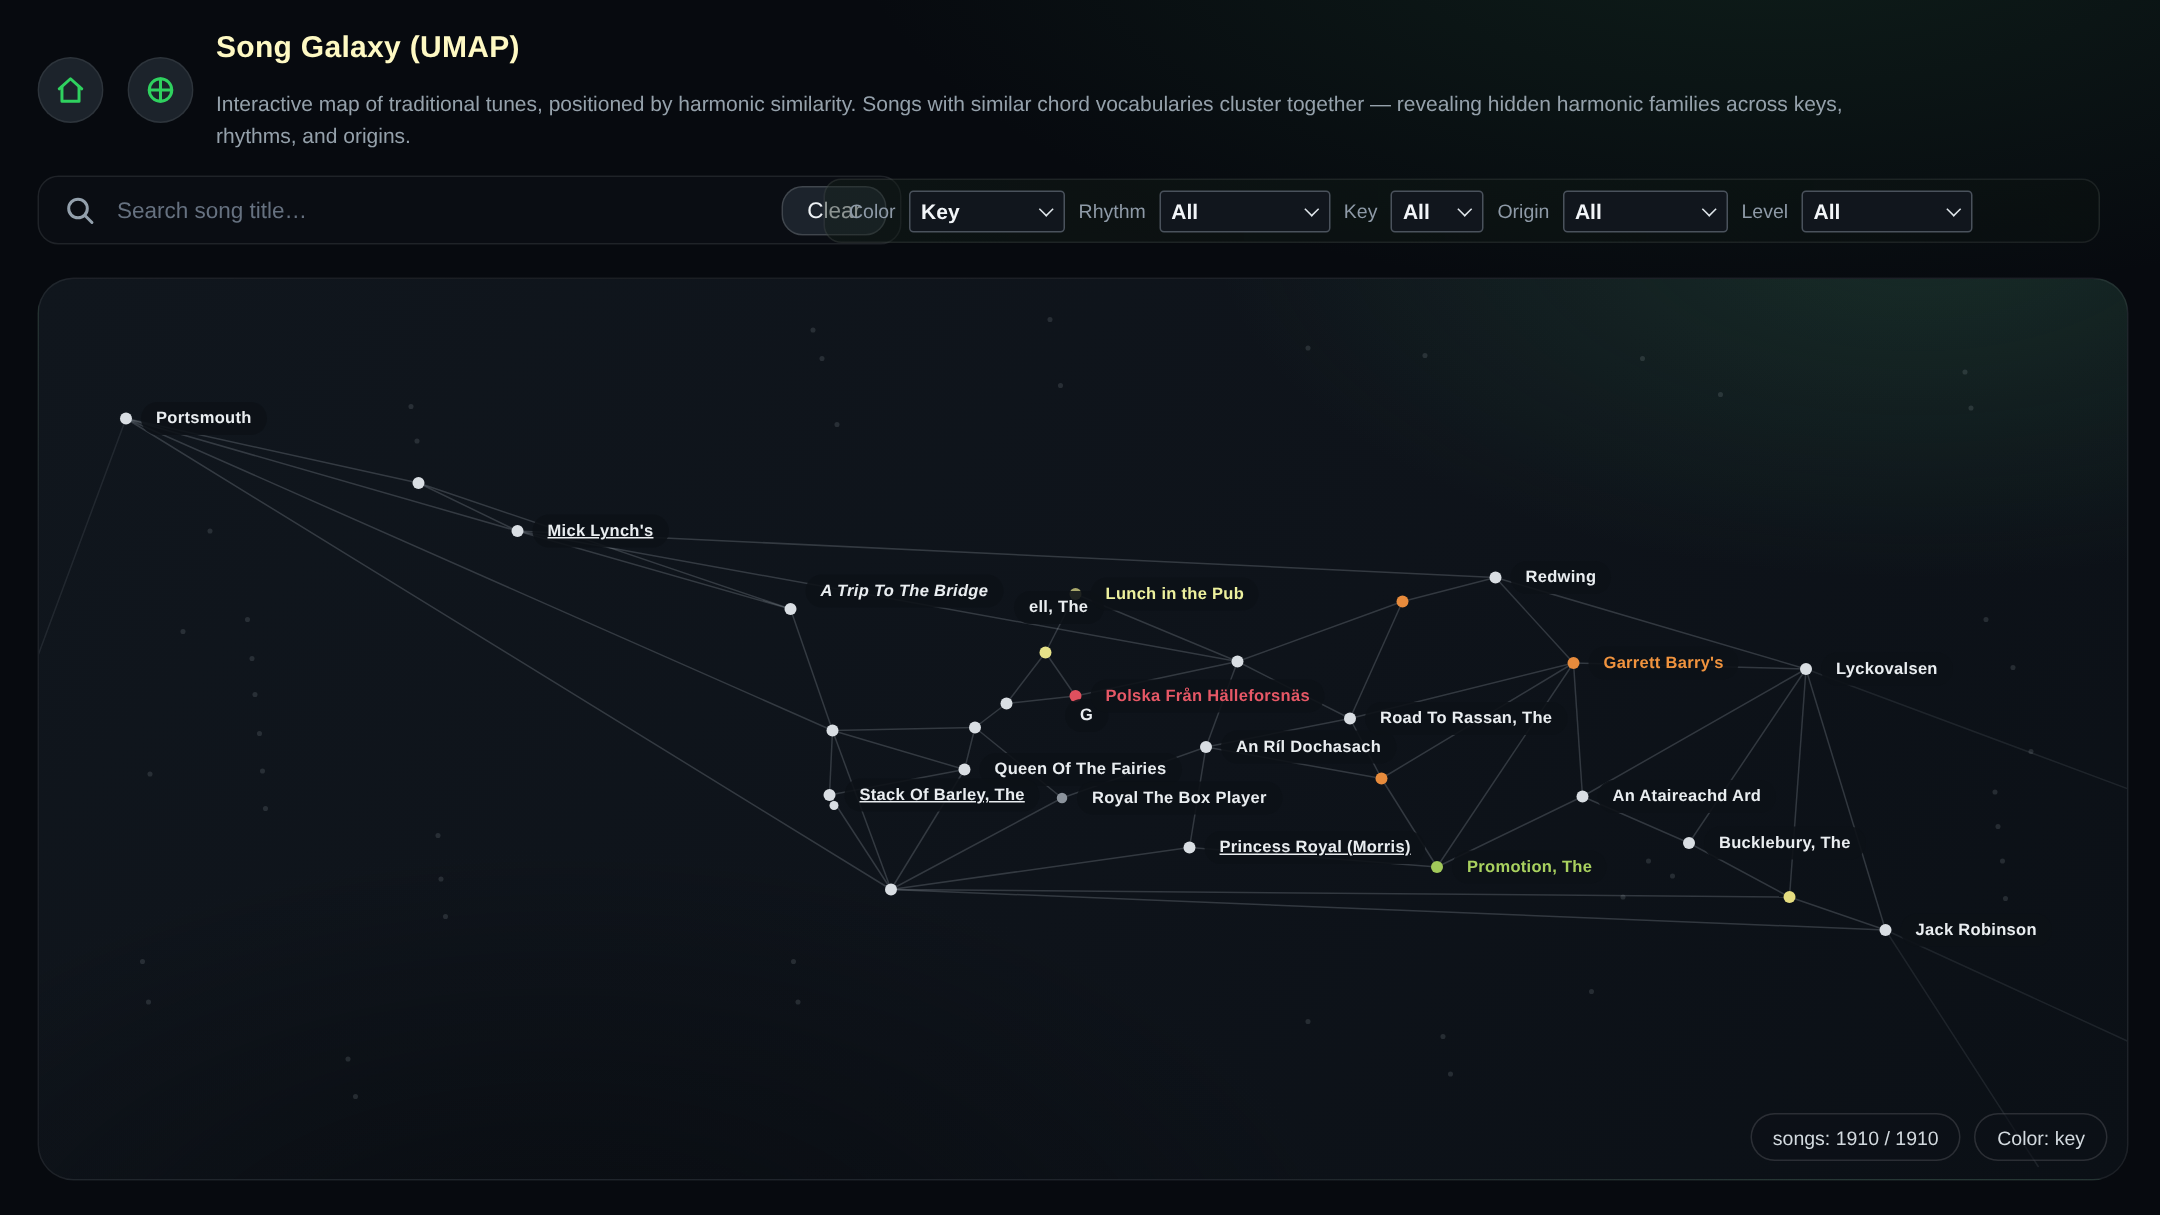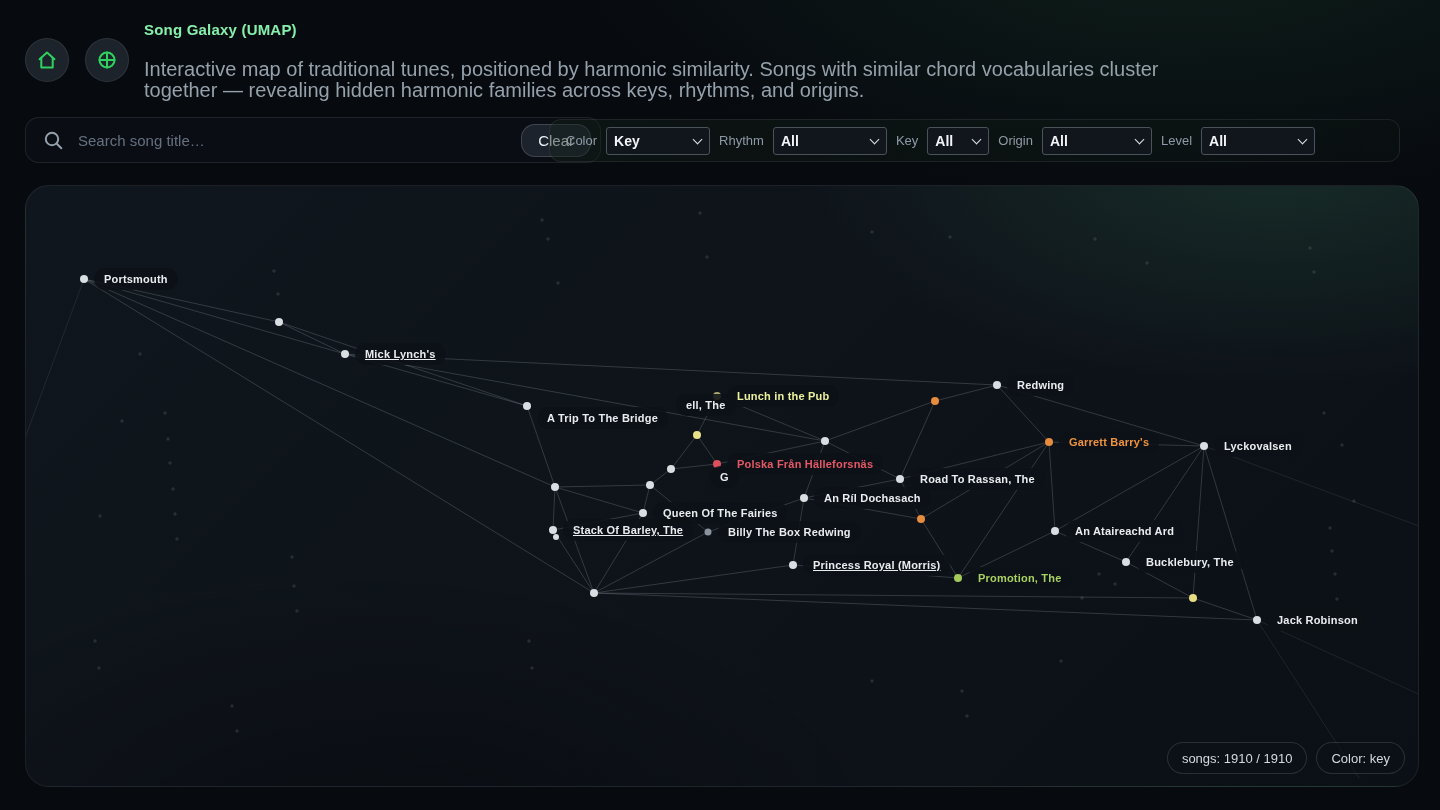--- a/index.html
+++ b/index.html
@@ -8,23 +8,23 @@
     font-family:"Liberation Sans","DejaVu Sans",sans-serif;
     background:
       radial-gradient(1000px 430px at 82% -8%, rgba(36,88,58,.26), rgba(36,88,58,0) 62%),
       #070a0f;
   }
   .icon-btn{position:absolute;width:42px;height:42px;border-radius:50%;
     background:#1c232b;border:1px solid rgba(255,255,255,.08);
     display:flex;align-items:center;justify-content:center;cursor:pointer;}
   #btn-home{left:25px;top:38px}
   #btn-globe{left:85px;top:38px}
-  .page-title{position:absolute;left:144px;top:21px;font-size:15px;font-weight:700;
-    color:#86efac;letter-spacing:.2px}
-  .page-subtitle{position:absolute;left:144px;top:59px;width:1092px;font-size:20px;
+  .page-title{position:absolute;left:144px;top:21px;font-size:20px;font-weight:700;
+    color:#fef9c3;letter-spacing:.2px}
+  .page-subtitle{position:absolute;left:144px;top:59px;width:1092px;font-size:14px;
     line-height:21px;color:#95a1ab}
   .searchbar{position:absolute;left:25px;top:117px;width:576px;height:46px;box-sizing:border-box;
     border:1px solid rgba(255,255,255,.09);border-radius:14px;background:rgba(13,17,23,.55);
     display:flex;align-items:center;padding:0 9px 0 17px}
   .searchbar input{flex:1;margin-left:12px;background:transparent;border:none;outline:none;
     color:#e8edf1;font-size:15px;font-family:inherit}
   .searchbar input::placeholder{color:#667180}
   .clear-btn{height:33px;padding:0 16px;border-radius:14px;background:#1c232c;
     border:1px solid rgba(255,255,255,.16);color:#eef2f5;font-size:15px;cursor:pointer;font-family:inherit}
   .filterbar{position:absolute;left:549px;top:119px;width:851px;height:43px;box-sizing:border-box;
@@ -246,26 +246,26 @@
       <circle cx="1230" cy="434" r="4" fill="#d9dee3"></circle>
     </svg>
   <div class="badges-right">
       <div class="badge">songs: 1910 / 1910</div>
       <div class="badge">Color: key</div>
     </div>
 <div class="pill" style="left: 650px; top: 219px; z-index: 1;">ell, The</div>
     <div class="pill" style="left: 684px; top: 291px; z-index: 1;">G</div>
     <div class="pill" style="left: 68px; top: 93px; z-index: 3;">Portsmouth</div>
     <div class="pill" style="left: 329px; top: 168px; z-index: 3; text-decoration: underline;">Mick Lynch's</div>
-    <div class="pill" style="left: 511px; top: 232px; z-index: 4;">A Trip To The Bridge</div>
+    <div class="pill" style="left: 511px; top: 208px; z-index: 4; font-style: italic;">A Trip To The Bridge</div>
     <div class="pill" style="left: 701px; top: 210px; z-index: 3; color: rgb(237, 241, 158);">Lunch in the Pub</div>
     <div class="pill" style="left: 701px; top: 278px; z-index: 4; color: rgb(230, 88, 102);">Polska Från Hälleforsnäs</div>
     <div class="pill" style="left: 627px; top: 327px; z-index: 3;">Queen Of The Fairies</div>
     <div class="pill" style="left: 537px; top: 344px; z-index: 3; text-decoration: underline;">Stack Of Barley, The</div>
-    <div class="pill" style="left: 692px; top: 346px; z-index: 3;">Billy The Box Redwing</div>
+    <div class="pill" style="left: 692px; top: 346px; z-index: 3;">Royal The Box Player</div>
     <div class="pill" style="left: 777px; top: 379px; z-index: 3; text-decoration: underline;">Princess Royal (Morris)</div>
     <div class="pill" style="left: 788px; top: 312px; z-index: 3;">An Ríl Dochasach</div>
     <div class="pill" style="left: 884px; top: 293px; z-index: 3;">Road To Rassan, The</div>
     <div class="pill" style="left: 981px; top: 199px; z-index: 3;">Redwing</div>
     <div class="pill" style="left: 1033px; top: 256px; z-index: 3; color: rgb(240, 147, 62);">Garrett Barry's</div>
     <div class="pill" style="left: 1188px; top: 260px; z-index: 3;">Lyckovalsen</div>
     <div class="pill" style="left: 1039px; top: 345px; z-index: 3;">An Ataireachd Ard</div>
     <div class="pill" style="left: 1110px; top: 376px; z-index: 3;">Bucklebury, The</div>
     <div class="pill" style="left: 942px; top: 392px; z-index: 3; color: rgb(169, 209, 95);">Promotion, The</div>
     <div class="pill" style="left: 1241px; top: 434px; z-index: 3;">Jack Robinson</div>

